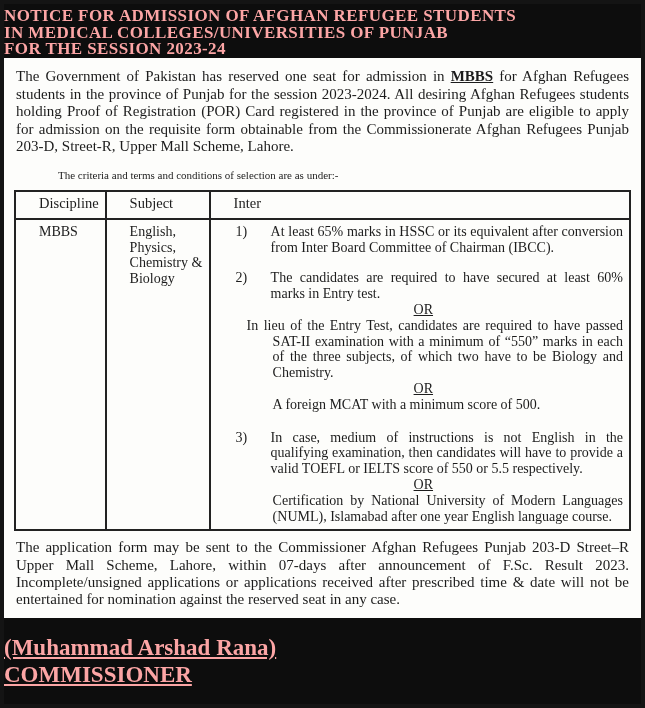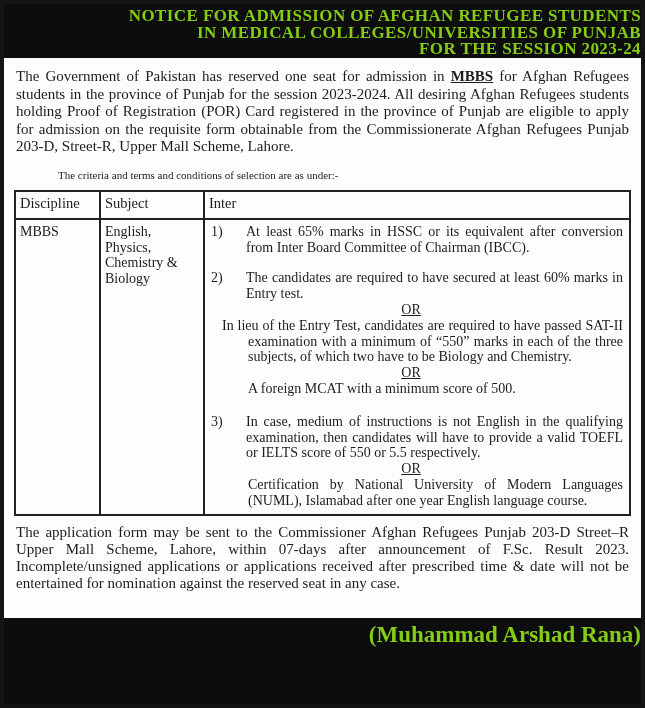--- a/index.html
+++ b/index.html
@@ -11,38 +11,39 @@
     margin: 0 auto;
     background: #fdfdfb;
     border: 4px solid #141414;
     font-family: "Liberation Serif", "DejaVu Serif", serif;
     color: #1c1c1c;
     overflow: hidden;
   }
   
   .band {
     background: #0d0d0d;
-    color: #84cc16;
-    text-align: right;
+    color: #fca5a5;
+    text-align: left;
     font-weight: bold;
   }
   .band.header-band {
     height: 54px;
     padding-top: 4px;
     font-size: 17px;
     line-height: 16.5px;
     letter-spacing: 0.4px;
   }
   .band.footer-band {
     position: absolute;
     left: 0; right: 0; bottom: 0;
     height: 86px;
-    padding-top: 3px;
+    padding-top: 16px;
     font-size: 23px;
     line-height: 27px;
+    text-decoration: underline;
   }
   .content {
     padding: 6px 10px 0 10px;
     border-radius: 11px;
   }
   .intro {
     margin: 4px 2px 0 2px;
     font-size: 15px;
     line-height: 17.6px;
     text-align: justify;
@@ -60,21 +61,21 @@
     border-collapse: collapse;
     border: 2px solid #222;
     font-size: 14px;
     line-height: 15.8px;
   }
   table.criteria-table th, table.criteria-table td {
     border: 2px solid #222;
     vertical-align: top;
     font-weight: normal;
     text-align: left;
-    padding: 4px 6px 5px 4px;
+    padding: 4px 6px 5px 23px;
   }
   table.criteria-table th { font-size: 14.5px; padding-bottom: 6px; }
   col.c-discipline { width: 85px; }
   col.c-subject   { width: 104px; }
   .subject-line { display: block; }
   td.score-cell { padding: 4px 8px 10px 8px; }
   .score-item { display: flex; text-align: justify; }
   .score-item .num { flex: 0 0 37px; padding-left: 2px; }
   .score-item .itxt { flex: 1; text-align: justify; }
   .gap-lg { margin-top: 15px; }
@@ -158,15 +159,16 @@
       </tbody>
     </table>
 
     <p class="footer-para">The application form may be sent to the Commissioner Afghan Refugees Punjab 203-D Street–R Upper Mall Scheme, Lahore, within 07-days after announcement of F.Sc. Result 2023. Incomplete/unsigned applications or applications received after prescribed time &amp; date will not be entertained for nomination against the reserved seat in any case.</p>
 
 
   </div>
 
   <div class="band footer-band">
     <div>(Muhammad Arshad Rana)</div>
+    <div>COMMISSIONER</div>
   </div>
 
 </div>
 
 </body></html>

